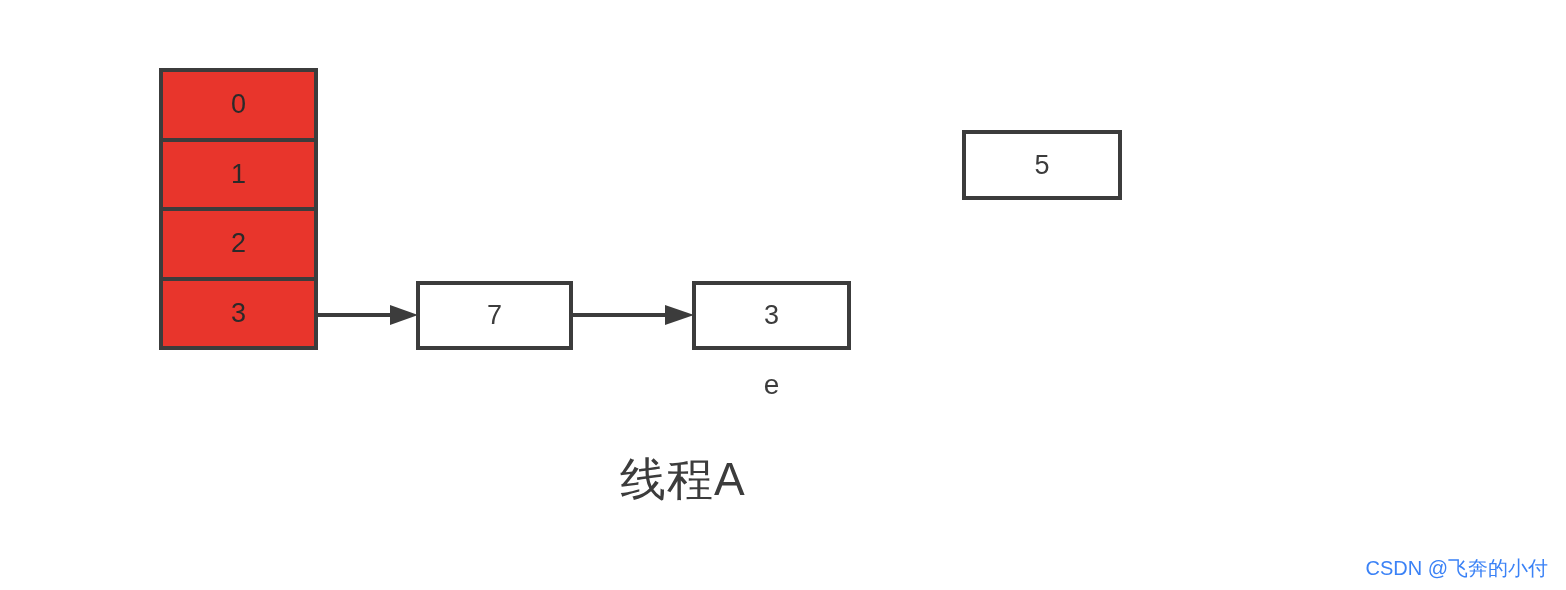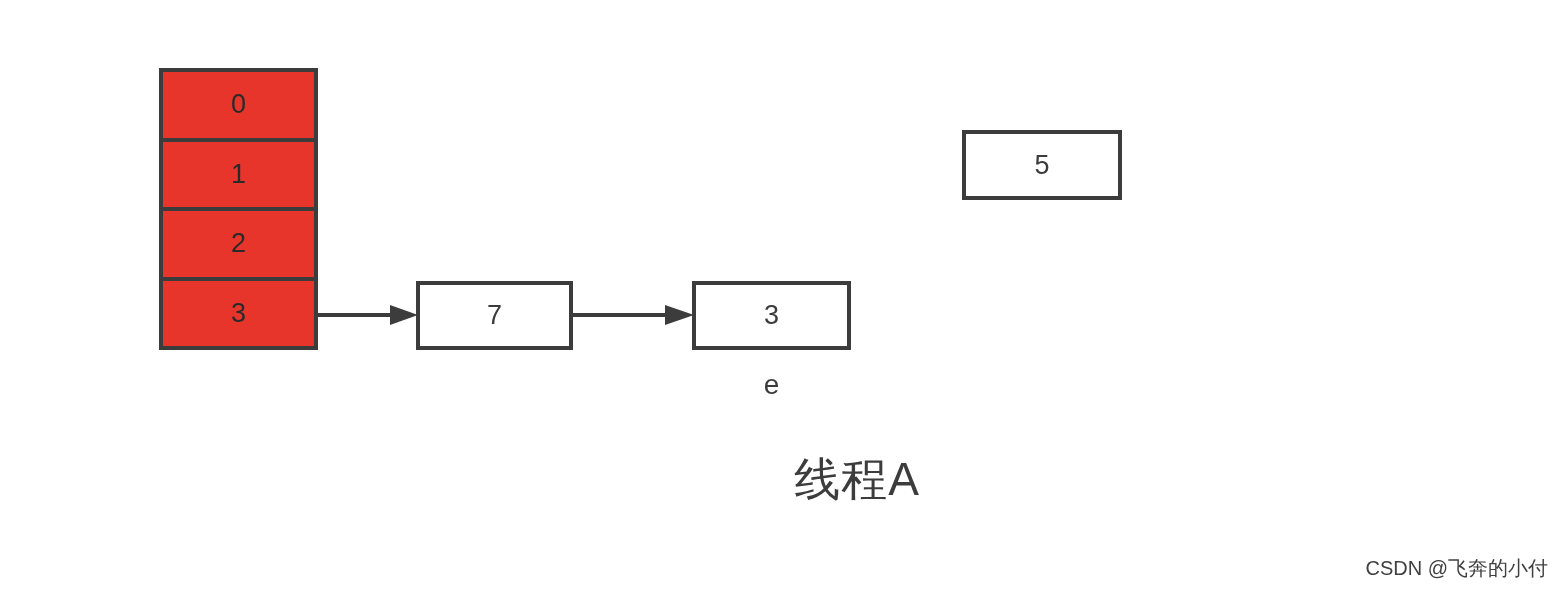--- a/index.html
+++ b/index.html
@@ -83,34 +83,34 @@
     text-align: center;
     font-size: 28px;
     color: #3c3c3c;
     line-height: 1.2;
   }
   .label-thread {
     position: absolute;
     left: 620px;
     top: 452px;
     width: 300px;
-    text-align: right;
+    text-align: left;
     font-size: 46px;
     color: #3c3c3c;
     line-height: 1.2;
     letter-spacing: 1px;
   }
 
   
   .watermark {
     position: absolute;
     right: 18px;
     bottom: 10px;
     font-size: 20px;
-    color: #404040;
+    color: #3b82f6;
     line-height: 1.2;
     white-space: nowrap;
   }
 </style>
 </head>
 <body>
 
 <div id="canvas">
 
   <div class="array-table">

